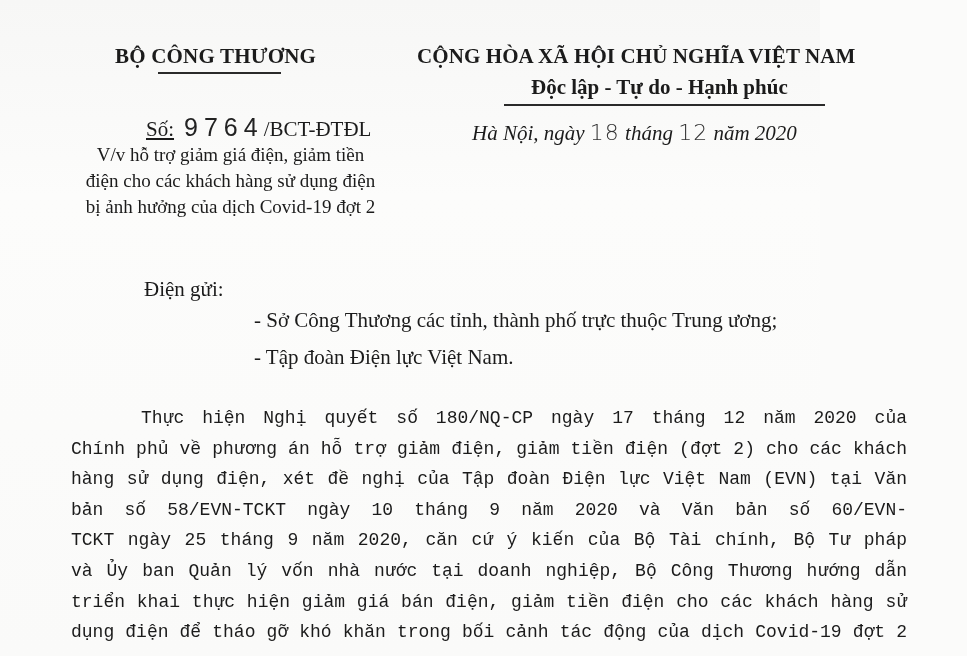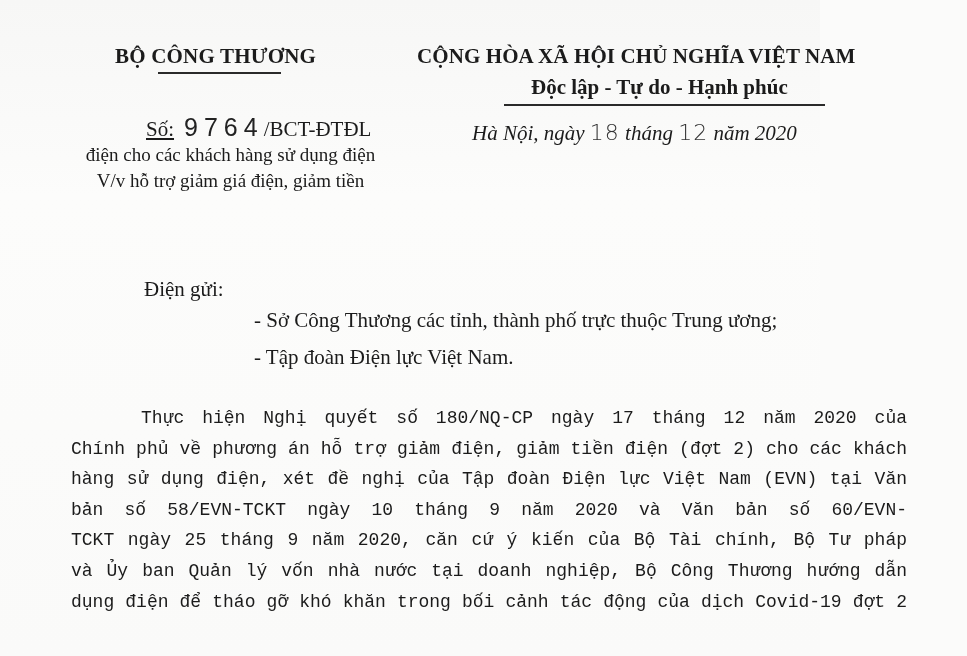--- a/index.html
+++ b/index.html
@@ -126,22 +126,23 @@
 <div class="page">
 
   <div class="abs ministry">BỘ CÔNG THƯƠNG</div>
   <div class="ministry-underline"></div>
 
   <div class="abs docno">
     <span class="label">Số:</span><span class="num">9764</span><span>/BCT-ĐTĐL</span>
   </div>
 
   <div class="abs subject">
+    <div>V/v hỗ trợ giảm giá điện, giảm tiền</div>
     <div>điện cho các khách hàng sử dụng điện</div>
-    <div>V/v hỗ trợ giảm giá điện, giảm tiền</div>
+    <div>bị ảnh hưởng của dịch Covid-19 đợt 2</div>
   </div>
 
   <div class="abs nation">CỘNG HÒA XÃ HỘI CHỦ NGHĨA VIỆT NAM</div>
   <div class="abs motto">Độc lập - Tự do - Hạnh phúc</div>
   <div class="motto-underline"></div>
 
   <div class="abs dateline">
     <span>Hà Nội, ngày </span><span class="hand">18</span><span> tháng </span><span class="hand">12</span><span> năm 2020</span>
   </div>
 
@@ -149,16 +150,17 @@
   <div class="abs recipient r1">- Sở Công Thương các tỉnh, thành phố trực thuộc Trung ương;</div>
   <div class="abs recipient r2">- Tập đoàn Điện lực Việt Nam.</div>
 
   <div class="body-text">
     <span class="body-line first">Thực hiện Nghị quyết số 180/NQ-CP ngày 17 tháng 12 năm 2020 của</span>
     <span class="body-line">Chính phủ về phương án hỗ trợ giảm điện, giảm tiền điện (đợt 2) cho các khách</span>
     <span class="body-line">hàng sử dụng điện, xét đề nghị của Tập đoàn Điện lực Việt Nam (EVN) tại Văn</span>
     <span class="body-line">bản số 58/EVN-TCKT ngày 10 tháng 9 năm 2020 và Văn bản số 60/EVN-</span>
     <span class="body-line">TCKT ngày 25 tháng 9 năm 2020, căn cứ ý kiến của Bộ Tài chính, Bộ Tư pháp</span>
     <span class="body-line">và Ủy ban Quản lý vốn nhà nước tại doanh nghiệp, Bộ Công Thương hướng dẫn</span>
+    <span class="body-line">triển khai thực hiện giảm giá bán điện, giảm tiền điện cho các khách hàng sử</span>
     <span class="body-line">dụng điện để tháo gỡ khó khăn trong bối cảnh tác động của dịch Covid-19 đợt 2</span>
   </div>
 
 </div>
 
 </body></html>

